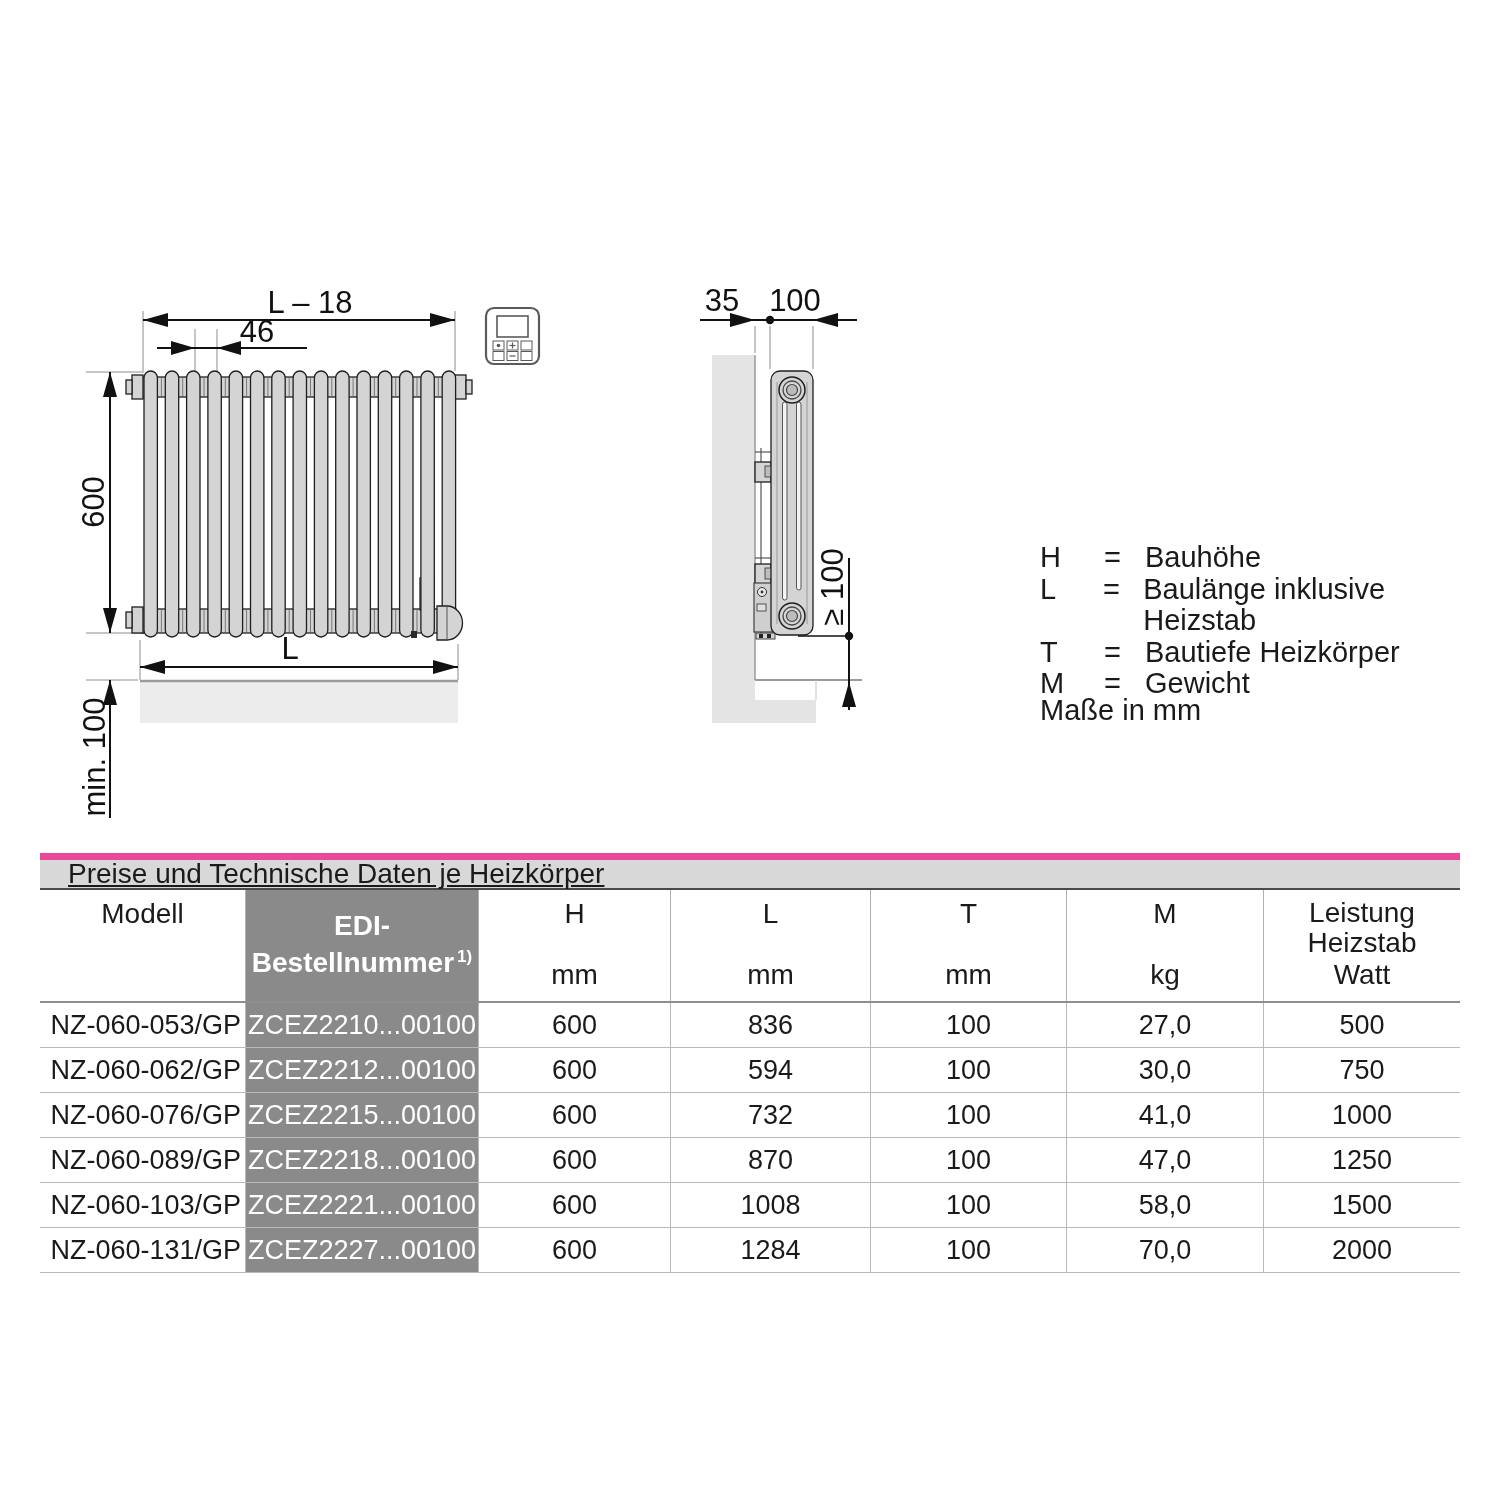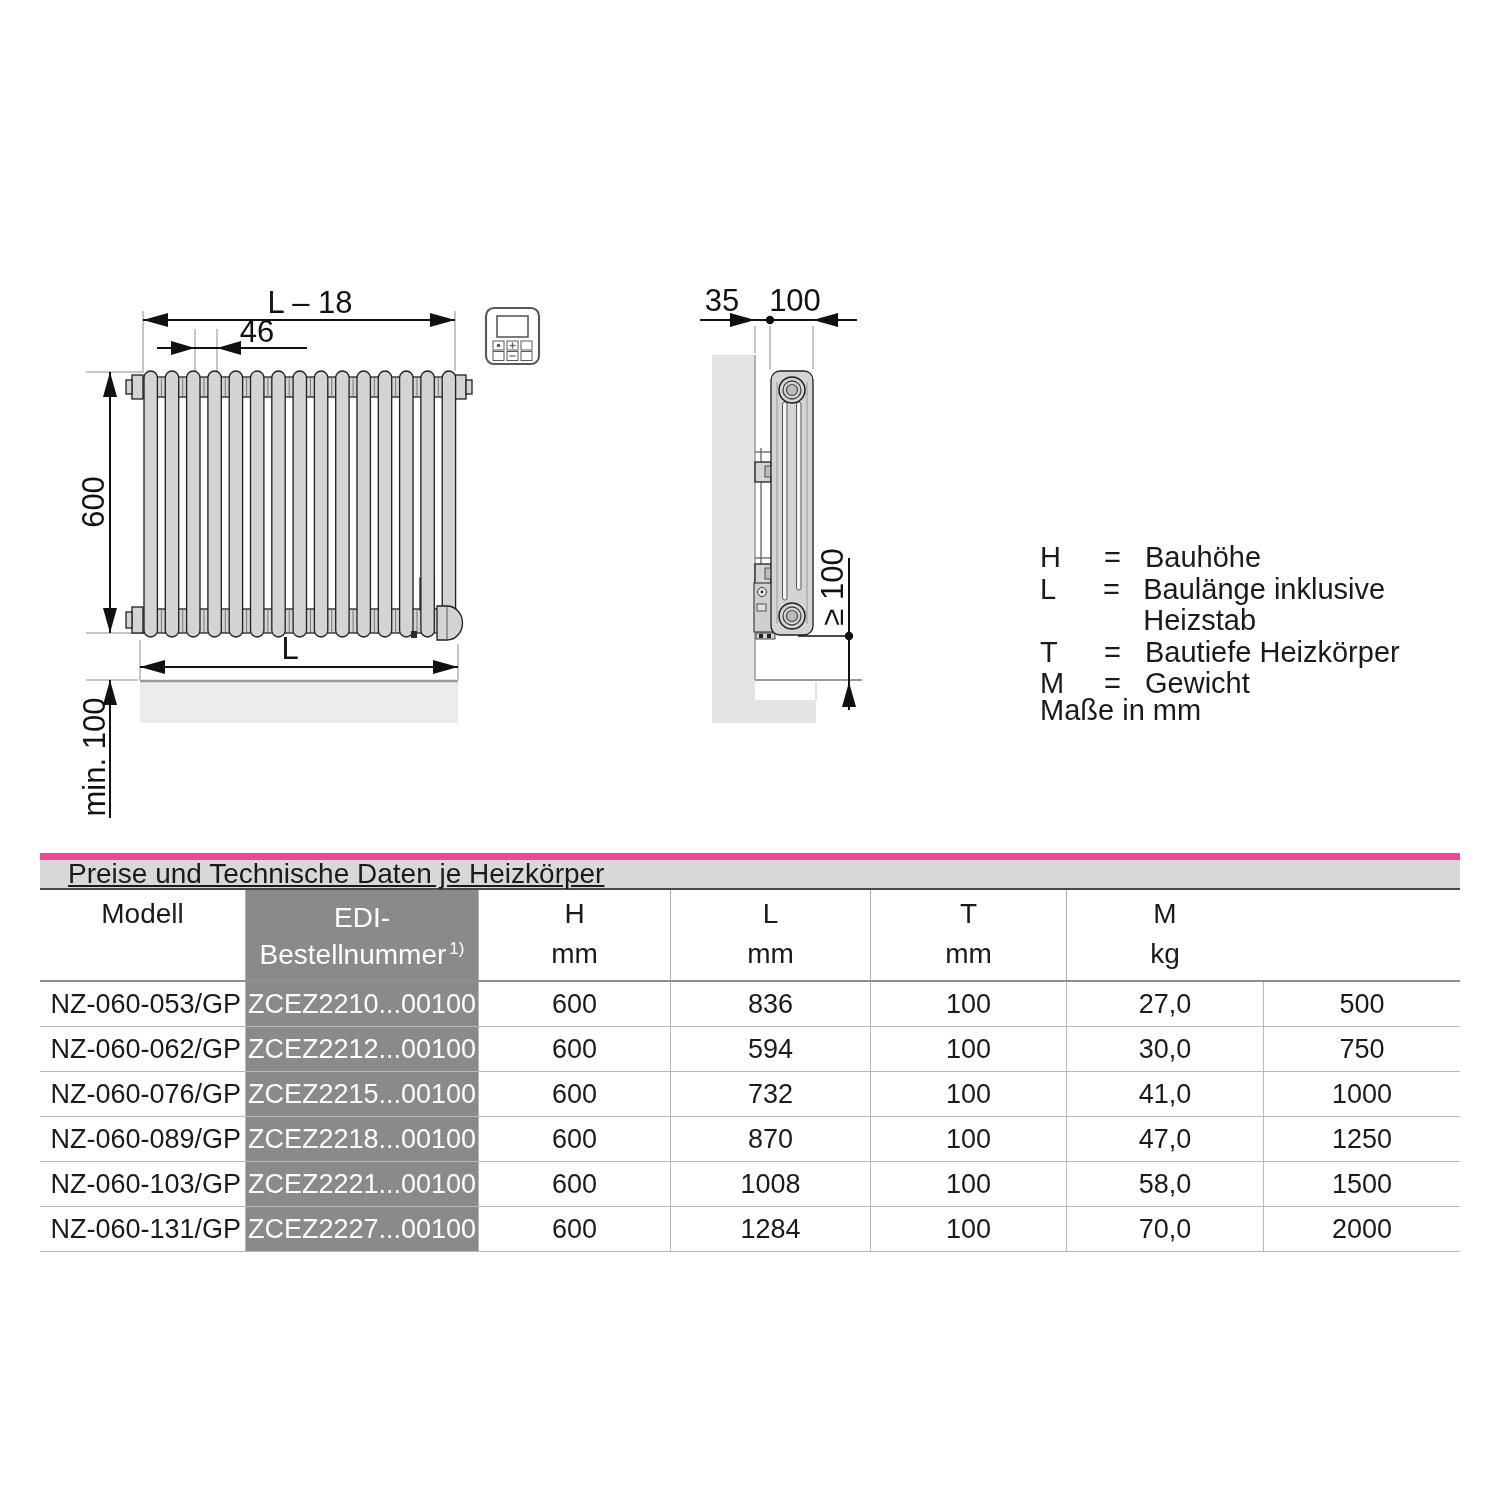--- a/index.html
+++ b/index.html
@@ -14,25 +14,25 @@
   .legend { position:absolute; left:1040px; top:542px; font-size:29px; line-height:31.5px; }
   .legend-row { display:flex; }
   .legend-sym { width:64px; }
   .legend-eq  { width:41px; }
   .note { position:absolute; left:1040px; top:694px; font-size:29px; }
   
   .tbl { position:absolute; left:40px; top:853px; width:1420px; font-size:27px; }
   .tbl-title { box-sizing:border-box; height:37px; background:#d8d8d8; border-top:7px solid #ec4899;
                border-bottom:2px solid #4a4a4a; display:flex; align-items:center; padding-left:28px; font-size:28px;text-decoration:underline; }
   .tbl-head { display:grid; grid-template-columns:205px 233px 192px 200px 196px 197px 197px;
-              height:92px; box-sizing:border-box; border-bottom:2px solid #8e8e8e; }
+              height:113px; box-sizing:border-box; border-bottom:2px solid #8e8e8e; }
   .hc { box-sizing:border-box; border-left:1px solid #b0b0b0; display:flex; flex-direction:column; align-items:center;
         justify-content:space-between; padding:8px 0 10px 0; font-size:28px; text-align:center; }
   .hc:first-child { border-left:none; justify-content:flex-start; }
-  .hc-edi { background:#8a8a8a; color:#fff; justify-content:flex-end; line-height:31px; }
+  .hc-edi { background:#8a8a8a; color:#fff; justify-content:center; line-height:31px;font-weight:bold; }
   .hc-edi sup { font-size:17px; margin-left:3px; }
   .tbl-row { display:grid; grid-template-columns:205px 233px 192px 200px 196px 197px 197px;
              height:45px; box-sizing:border-box; border-bottom:1px solid #b8b8b8; }
   .rc { box-sizing:border-box; border-left:1px solid #b8b8b8; display:flex; align-items:center; justify-content:center; }
   .rc:first-child { border-left:none; justify-content:flex-end; padding-right:4px; }
   .rc-edi { background:#8a8a8a; color:#fff; }
 </style>
 </head>
 <body>
 
@@ -283,20 +283,27 @@
         <span>mm</span>
       </div>
       <div class="hc">
         <span>T</span>
         <span>mm</span>
       </div>
       <div class="hc">
         <span>M</span>
         <span>kg</span>
       </div>
+      <div class="hc">
+        <div style="line-height:30px;">
+          <span>Leistung</span><br>
+          <span>Heizstab</span>
+        </div>
+        <span>Watt</span>
+      </div>
     </div>
 
     <div class="tbl-row">
       <div class="rc">NZ-060-053/GP</div>
       <div class="rc rc-edi">ZCEZ2210...00100</div>
       <div class="rc">600</div>
       <div class="rc">836</div>
       <div class="rc">100</div>
       <div class="rc">27,0</div>
       <div class="rc">500</div>

